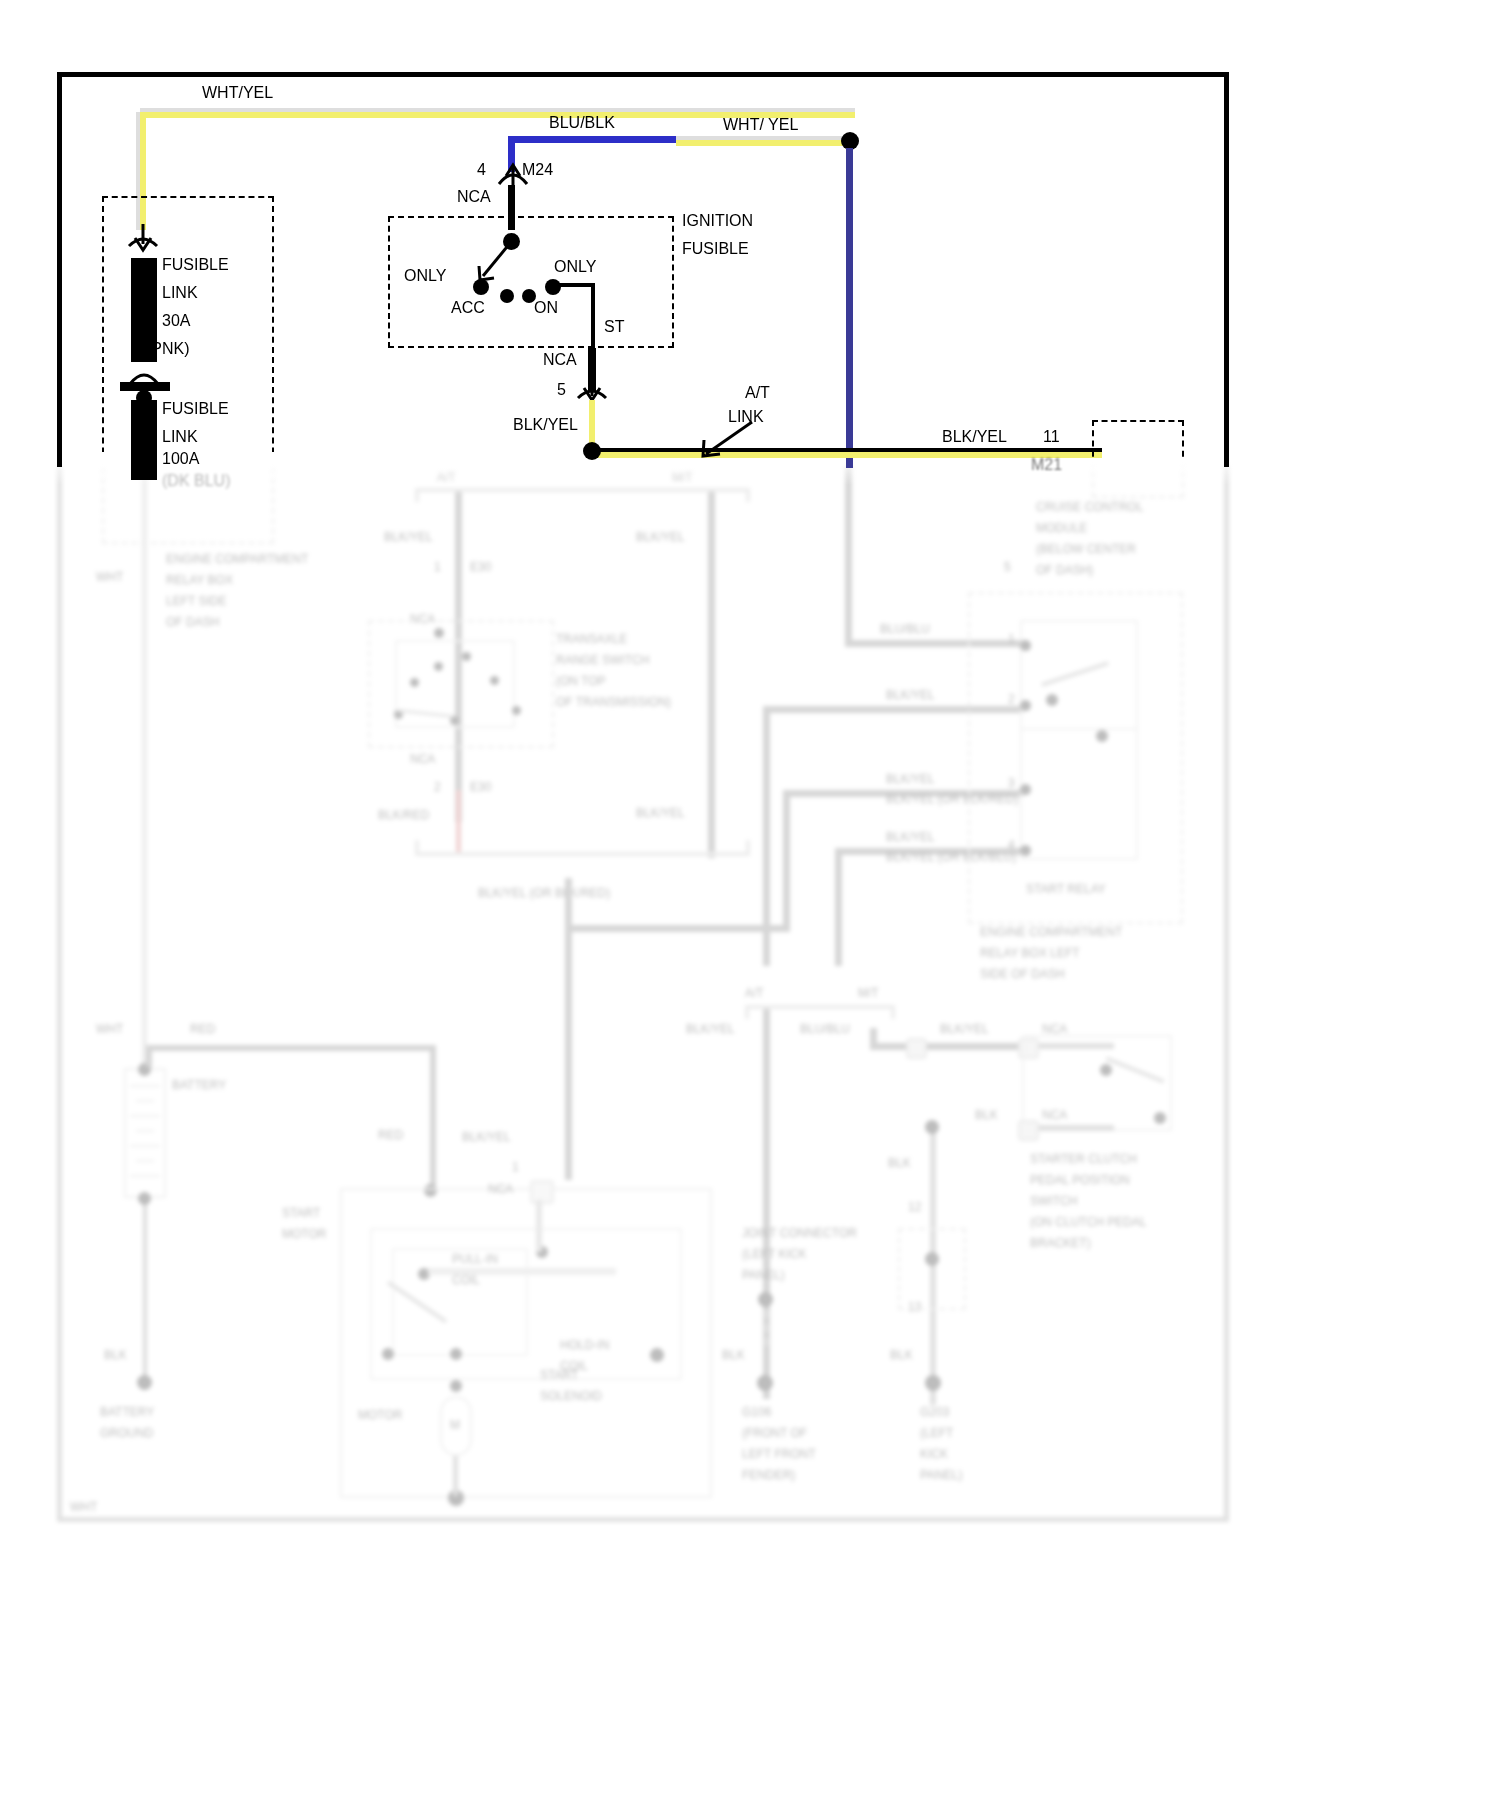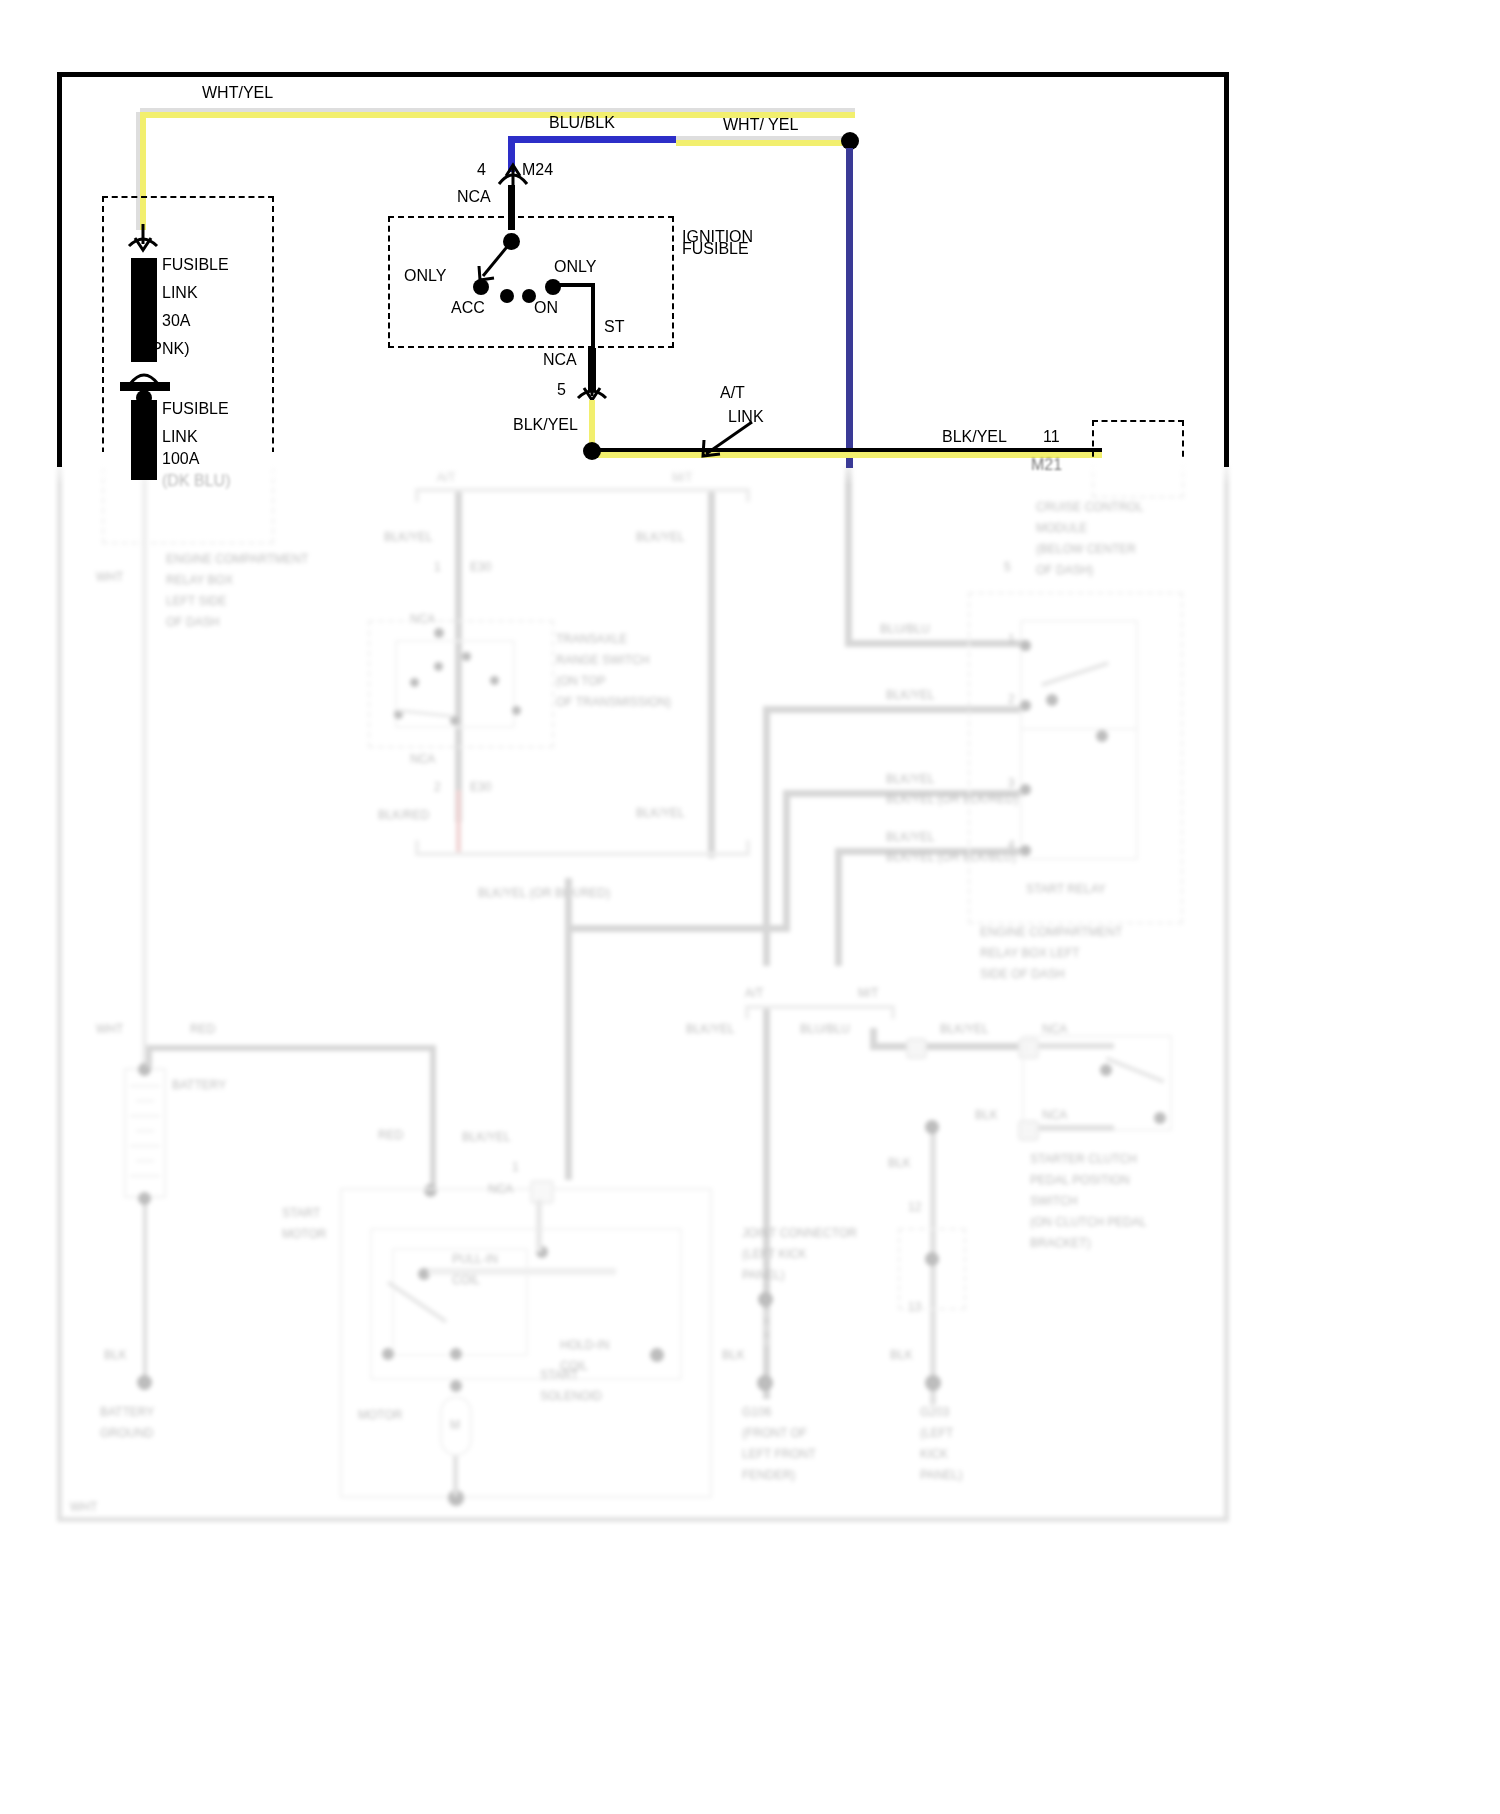--- a/index.html
+++ b/index.html
@@ -324,21 +324,21 @@
     <path d="M4,24 Q18,6 32,24" stroke="#000" stroke-width="3" fill="none"></path>
     <path d="M18,26 L18,8" stroke="#000" stroke-width="3" fill="none"></path>
     <path d="M11,16 L18,5 L25,16" stroke="#000" stroke-width="3" fill="none"></path>
   </svg>
   <div class="lbl b" style="left:477px;top:161px;">4</div>
   <div class="lbl b" style="left:522px;top:161px;">M24</div>
   <div class="lbl b" style="left:457px;top:188px;">NCA</div>
   <div class="wire w-blk" style="left:508px;top:185px;width:7px;height:45px;"></div>
 
   <div class="dashbox" style="left:388px;top:216px;width:286px;height:132px;"></div>
-  <div class="lbl b" style="left:682px;top:228px;">IGNITION</div>
+  <div class="lbl b" style="left:682px;top:212px;">IGNITION</div>
   <div class="lbl b" style="left:682px;top:240px;">FUSIBLE</div>
 
   <div class="dot" style="left:503px;top:233px;width:17px;height:17px;"></div>
   <svg style="position:absolute;left:465px;top:236px;width:60px;height:60px;">
     <path d="M46,6 L18,40" stroke="#000" stroke-width="3" fill="none"></path>
     <path d="M14,30 L15,44 L29,42" stroke="#000" stroke-width="3" fill="none"></path>
   </svg>
   <div class="dot" style="left:473px;top:279px;width:16px;height:16px;"></div>
   <div class="dot" style="left:500px;top:289px;width:14px;height:14px;"></div>
   <div class="dot" style="left:522px;top:289px;width:14px;height:14px;"></div>
@@ -367,20 +367,20 @@
 
   <div class="wire w-blk" style="left:592px;top:448px;width:510px;height:4px;"></div>
   <div class="wire w-yel" style="left:592px;top:452px;width:510px;height:6px;"></div>
   <div class="dot" style="left:583px;top:442px;width:18px;height:18px;"></div>
   <div class="lbl b" style="left:942px;top:428px;">BLK/YEL</div>
   <div class="lbl b" style="left:1043px;top:428px;">11</div>
   <div class="lbl b" style="left:1031px;top:456px;opacity:0.55;filter:blur(0.8px);">M21</div>
 
   <div class="dashbox" style="left:1092px;top:420px;width:92px;height:78px;clip-path:inset(0 0 38px 0);"></div>
 
-  <div class="lbl b" style="left:720px;top:384px;">A/T</div>
+  <div class="lbl b" style="left:745px;top:384px;">A/T</div>
   <div class="lbl b" style="left:728px;top:408px;">LINK</div>
   <svg style="position:absolute;left:696px;top:418px;width:60px;height:44px;">
     <path d="M56,4 L10,36" stroke="#000" stroke-width="3" fill="none"></path>
     <path d="M8,22 L7,38 L24,36" stroke="#000" stroke-width="3" fill="none"></path>
   </svg>
 
 </div>
 
 </body></html>

